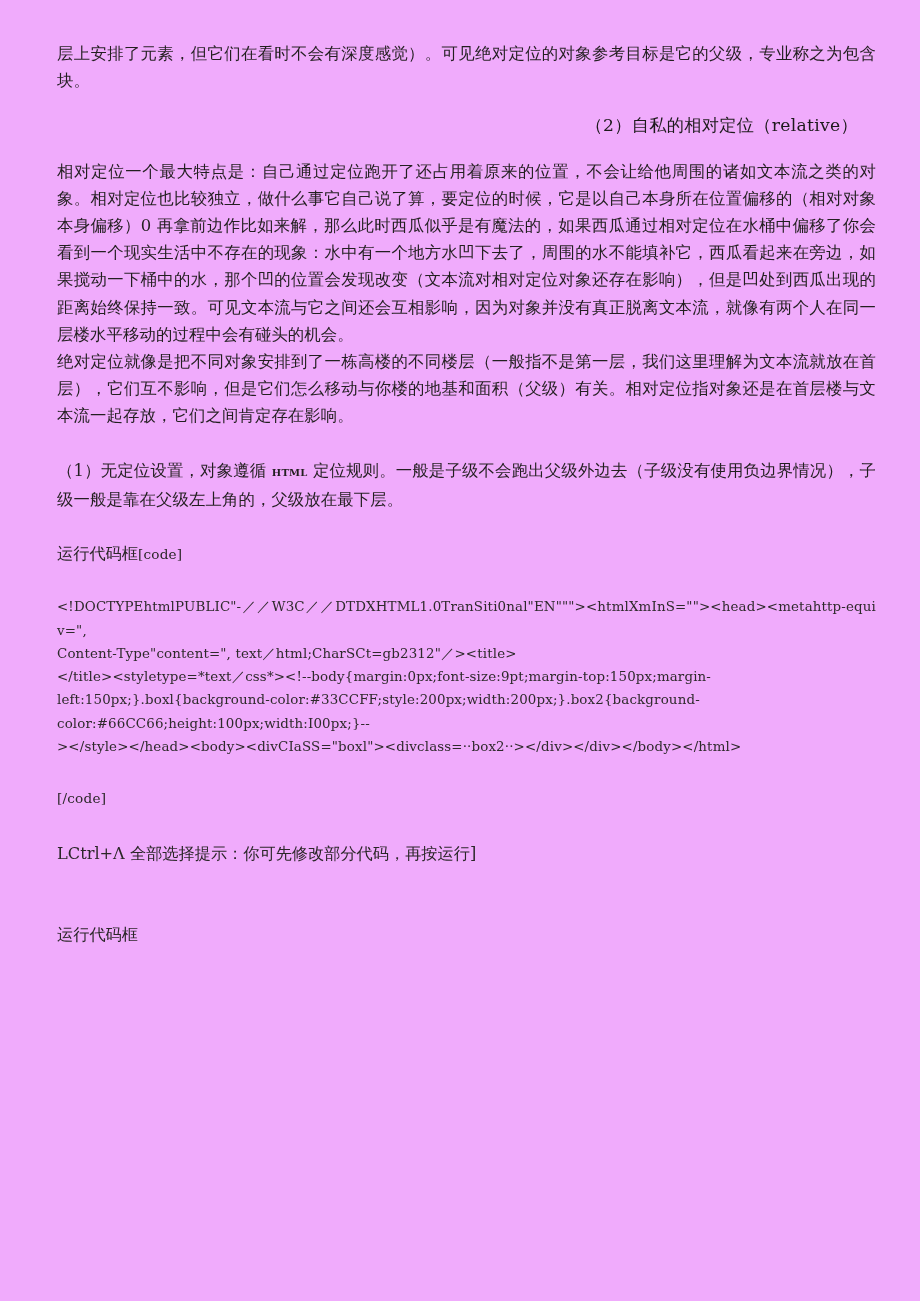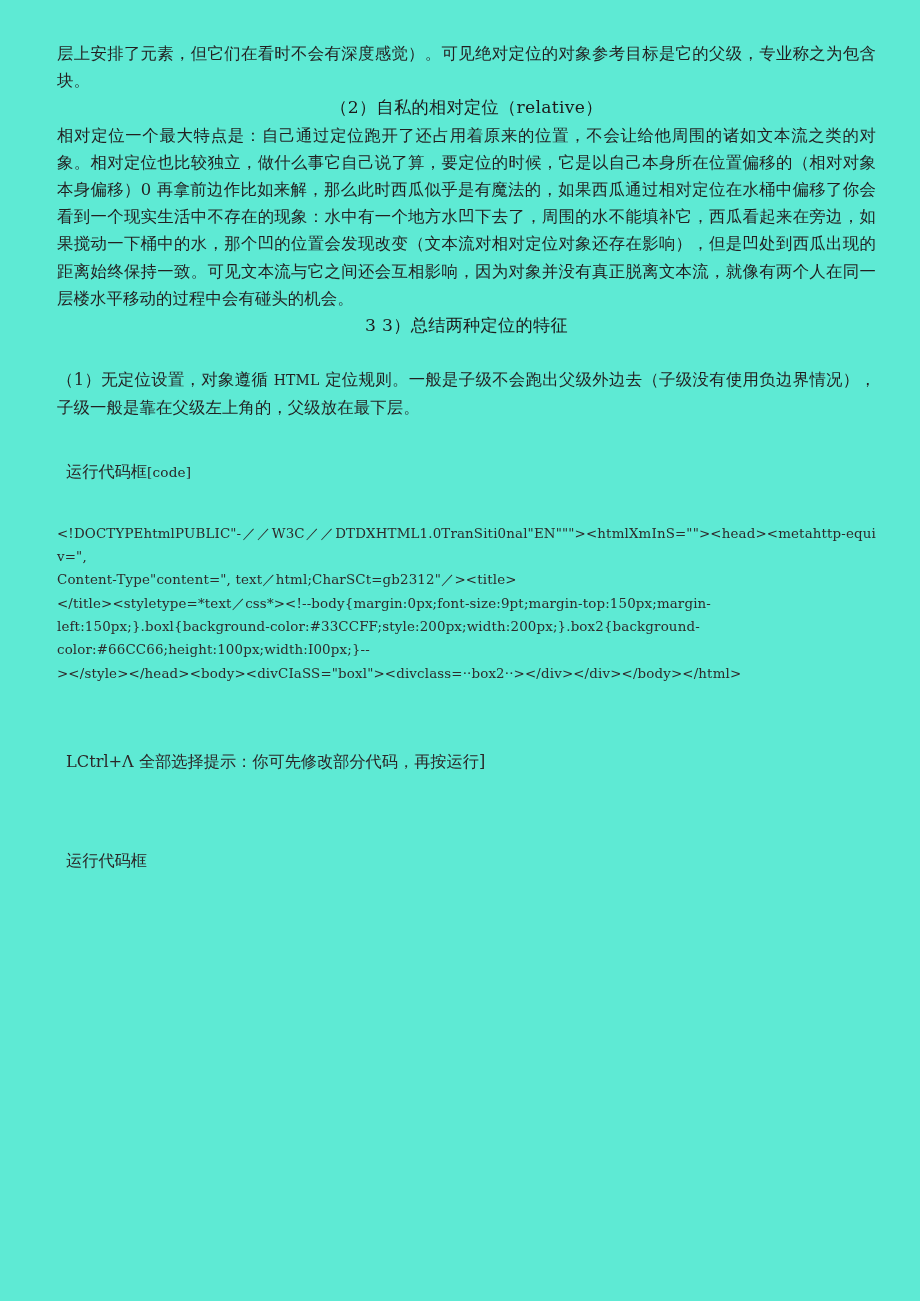--- a/index.html
+++ b/index.html
@@ -11,21 +11,21 @@
     width: 920px;
     height: 1301px;
     font-family: "DejaVu Serif", "Liberation Serif", serif;
     color: #231f20;
     overflow: hidden;
   }
   .page {
     position: relative;
     width: 920px;
     height: 1301px;
-    background: #5eead4;
+    background: #f0abfc;
     box-sizing: border-box;
     padding: 40px 44px 0 57px;
   }
   .doc-body {
     width: 819px;
   }
 
   
   .para {
     font-size: 16.4px;
@@ -35,34 +35,34 @@
     margin: 0;
     letter-spacing: 0.1px;
     word-break: break-all;
     color: #231f20;
   }
 
   
   .heading {
     font-size: 17.2px;
     line-height: 27.2px;
-    margin: 0;
-    text-align: center;
+    margin: 18px;
+    text-align: right;
     letter-spacing: 0.3px;
     color: #1d1a1b;
   }
 
   
   .gap-1 { height: 27px; }
 
   
   .note {
     font-size: 16.2px;
     line-height: 27.2px;
-    margin: 9px;
+    margin: 0;
     text-align: left;
     color: #2b2728;
   }
   .mono-inline {
     font-family: "DejaVu Serif", "Liberation Serif", serif;
     font-size: 13.6px;
     letter-spacing: 0.2px;
   }
 
   
@@ -93,38 +93,39 @@
     white-space: pre;
   }
   .code-line.spread > span { white-space: pre; }
 
   .cjk-spread {
     letter-spacing: 5.2px;
   }
 
   
   .small-latin {
-    font-size: 14px;
+    font-size: 10px;
     letter-spacing: 0.2px;
+    font-weight: bold;
   }
 </style>
 </head>
 <body>
 
 <div class="page">
   <div class="doc-body">
 
     <p class="para">层上安排了元素，但它们在看时不会有深度感觉）。可见绝对定位的对象参考目标是它的父级，专业称之为包含块。</p>
 
     <div class="heading">（2）自私的相对定位（relative）</div>
 
     <p class="para">相对定位一个最大特点是：自己通过定位跑开了还占用着原来的位置，不会让给他周围的诸如文本流之类的对象。相对定位也比较独立，做什么事它自己说了算，要定位的时候，它是以自己本身所在位置偏移的（相对对象本身偏移）0 再拿前边作比如来解，那么此时西瓜似乎是有魔法的，如果西瓜通过相对定位在水桶中偏移了你会看到一个现实生活中不存在的现象：水中有一个地方水凹下去了，周围的水不能填补它，西瓜看起来在旁边，如果搅动一下桶中的水，那个凹的位置会发现改变（文本流对相对定位对象还存在影响），但是凹处到西瓜出现的距离始终保持一致。可见文本流与它之间还会互相影响，因为对象并没有真正脱离文本流，就像有两个人在同一层楼水平移动的过程中会有碰头的机会。</p>
 
-    <div class="heading">3 3）总结两种定位的特征</div>
 
+    <p class="para">绝对定位就像是把不同对象安排到了一栋高楼的不同楼层（一般指不是第一层，我们这里理解为文本流就放在首层），它们互不影响，但是它们怎么移动与你楼的地基和面积（父级）有关。相对定位指对象还是在首层楼与文本流一起存放，它们之间肯定存在影响。</p>
 
 
 
     <div class="gap-1"></div>
 
     <p class="para"><span>（1）无定位设置，对象遵循 </span><span class="small-latin">HTML</span><span> 定位规则。一般是子级不会跑出父级外边去（子级没有使用负边界情况），子级一般是靠在父级左上角的，父级放在最下层。</span></p>
 
     <div class="gap-1"></div>
 
     <p class="note"><span>运行代码框</span><span class="mono-inline">[code]</span></p>
@@ -135,20 +136,21 @@
       <span class="code-line justified">&lt;!DOCTYPEhtmlPUBLIC"-／／W3C／／DTDXHTML1.0TranSiti0nal"EN"""&gt;&lt;htmlXmInS=""&gt;&lt;head&gt;&lt;metahttp-equiv=",</span>
       <span class="code-line spread"><span>Content-Type"content=", text／html;CharSCt=gb2312"／&gt;&lt;title&gt;</span></span>
       <span class="code-line justified">&lt;/title&gt;&lt;styletype=*text／css*&gt;&lt;!--body{margin:0px;font-size:9pt;margin-top:150px;margin-</span>
       <span class="code-line justified">left:150px;}.boxl{background-color:#33CCFF;style:200px;width:200px;}.box2{background-</span>
       <span class="code-line">color:#66CC66;height:100px;width:I00px;}--</span>
       <span class="code-line">&gt;&lt;/style&gt;&lt;/head&gt;&lt;body&gt;&lt;divCIaSS="boxl"&gt;&lt;divclass=··box2··&gt;&lt;/div&gt;&lt;/div&gt;&lt;/body&gt;&lt;/html&gt;</span>
     </div>
 
     <div class="gap-1"></div>
 
+    <p class="note mono-inline">[/code]</p>
 
     <div class="gap-1"></div>
 
     <p class="note">LCtrl+Λ 全部选择提示：你可先修改部分代码，再按运行]</p>
 
     <div class="gap-1"></div>
 
 
     <div class="gap-1"></div>
 

